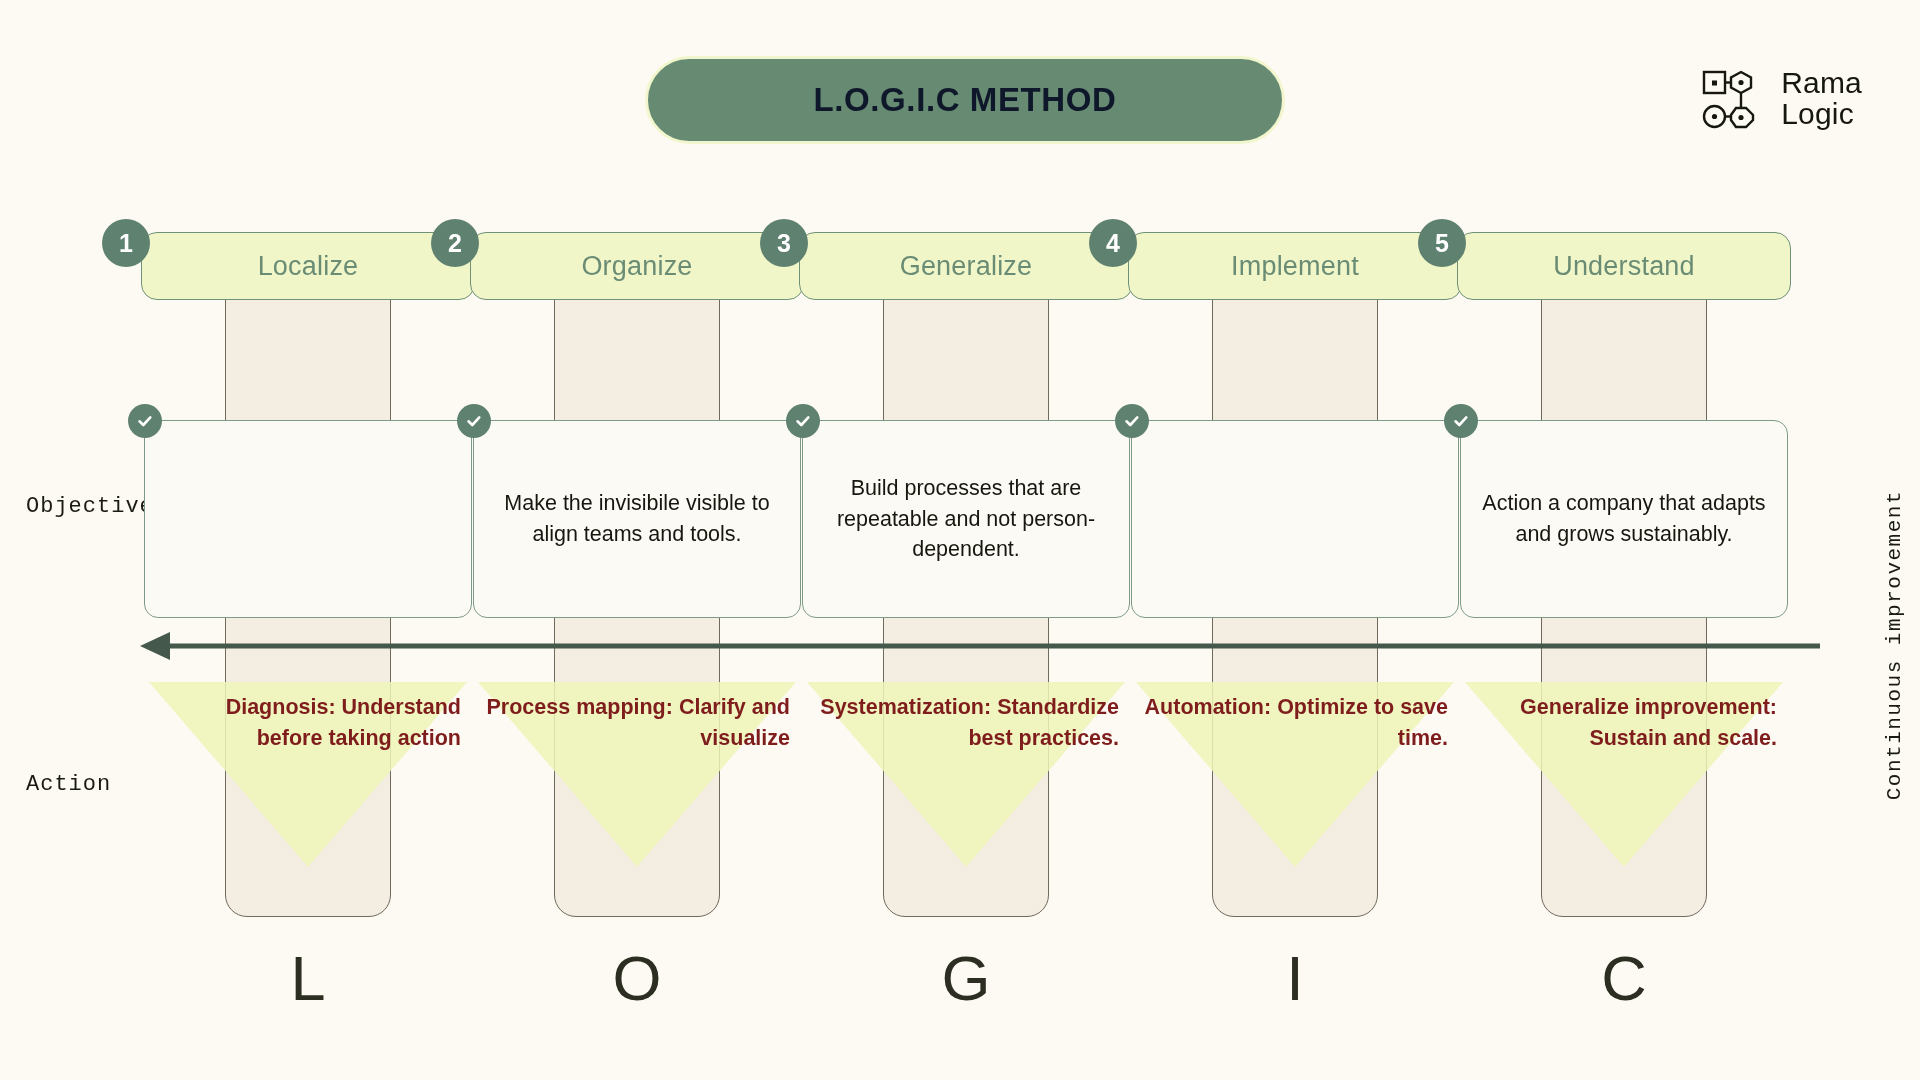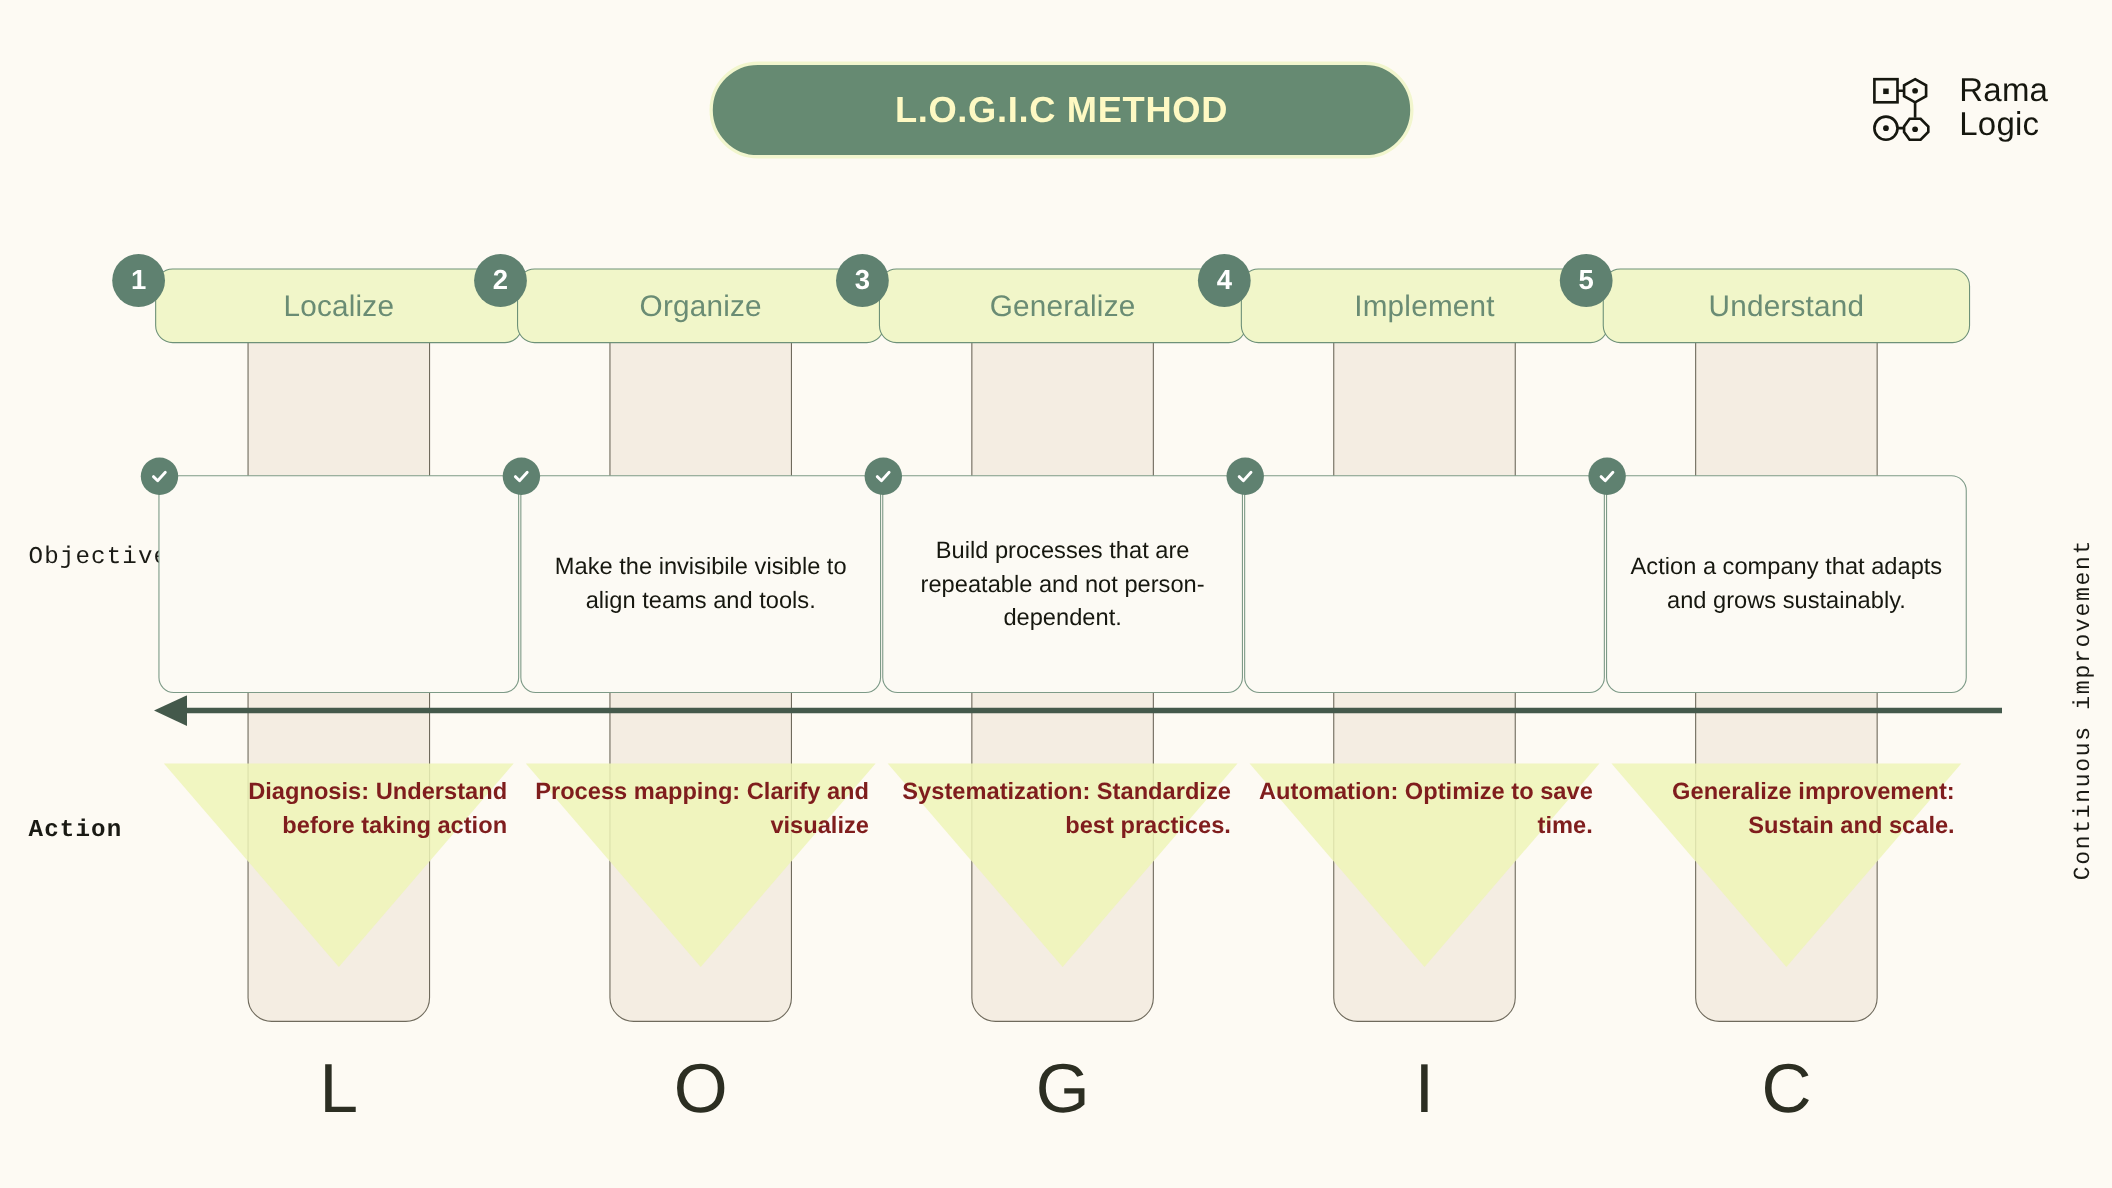--- a/index.html
+++ b/index.html
@@ -15,58 +15,58 @@
   #title-pill {
     position:absolute;
     left:645px; top:56px;
     width:640px; height:88px;
     background:#668A72;
     border:3px solid #F2F6CE;
     border-radius:44px;
     display:flex; align-items:center; justify-content:center;
   }
   #title-pill .t {
-    color:#fef9c3;
+    color:#0f172a;
     font-size:33px;
     font-weight:bold;
     letter-spacing:.6px;
   }
 
   
   #logo { position:absolute; right:58px; top:68px; display:flex; align-items:center; gap:16px; }
   #logo .mark { width:64px; height:62px; }
   #logo .words { display:flex; flex-direction:column; line-height:1.02; }
   #logo .words span { font-size:30px; color:#16170F; font-weight:400; letter-spacing:.2px; }
 
   
   .row-label {
     position:absolute;
     font-family:"Liberation Mono", monospace;
     font-size:22px;
     color:#1A1A14;
     letter-spacing:1px;
   }
   #label-objective { left:26px; top:494px; }
-  #label-action   { left:26px; top:742px;font-weight:bold; }
+  #label-action   { left:26px; top:772px; }
 
   
   #label-continuous {
     position:absolute;
     right:14px; top:490px;
     font-family:"Liberation Mono", monospace;
     font-size:21px;
     color:#1A1A14;
     letter-spacing:1.5px;
     writing-mode:vertical-rl;
     transform:rotate(180deg);
     white-space:nowrap;
   }
 
   
-  #columns { position:absolute; left:0; top:16px; width:1920px; height:892px; }
+  #columns { position:absolute; left:0; top:4px; width:1920px; height:892px; }
 
   .col { position:absolute; top:248px; width:166px; }
 
   .col-bg {
     position:absolute; left:0; top:0;
     width:166px; height:665px;
     background:#F4EDE2;
     border:1px solid #6F6A5C;
     border-radius:22px;
   }

